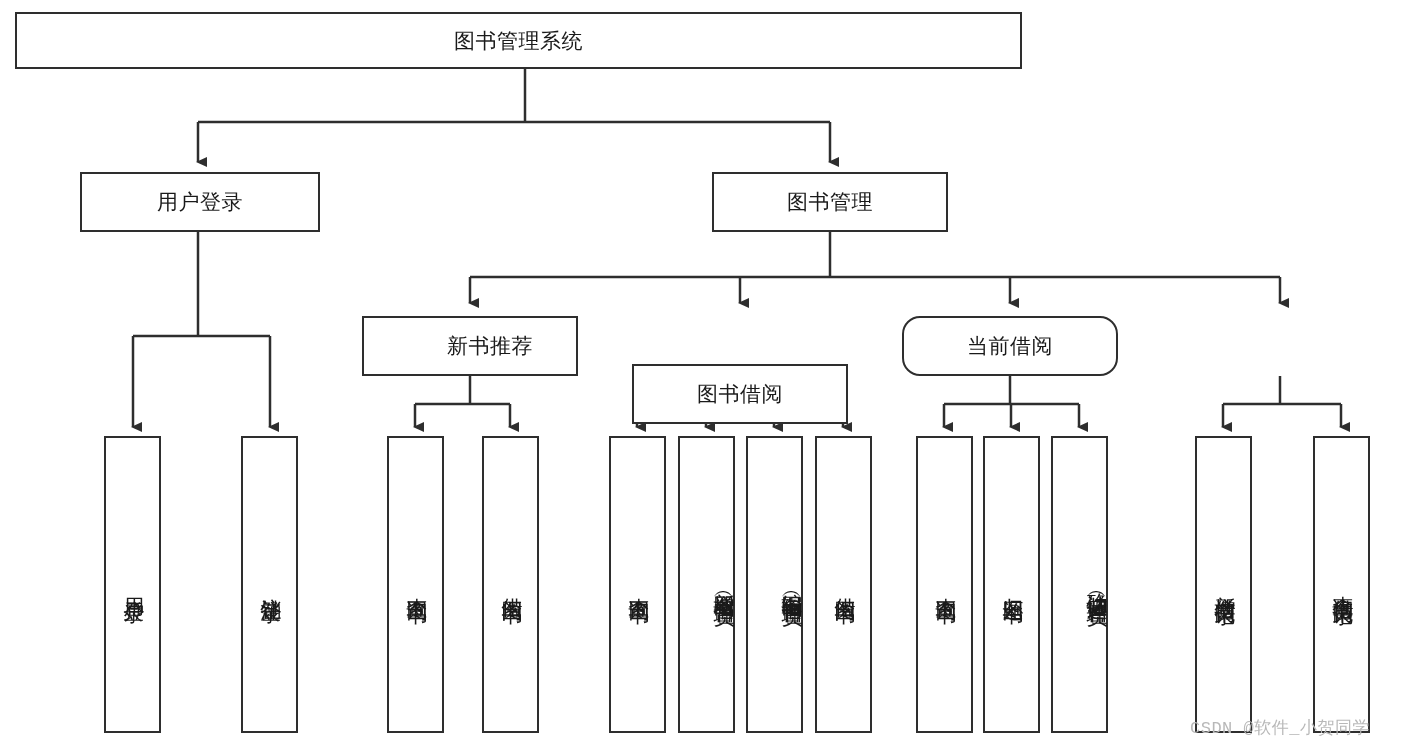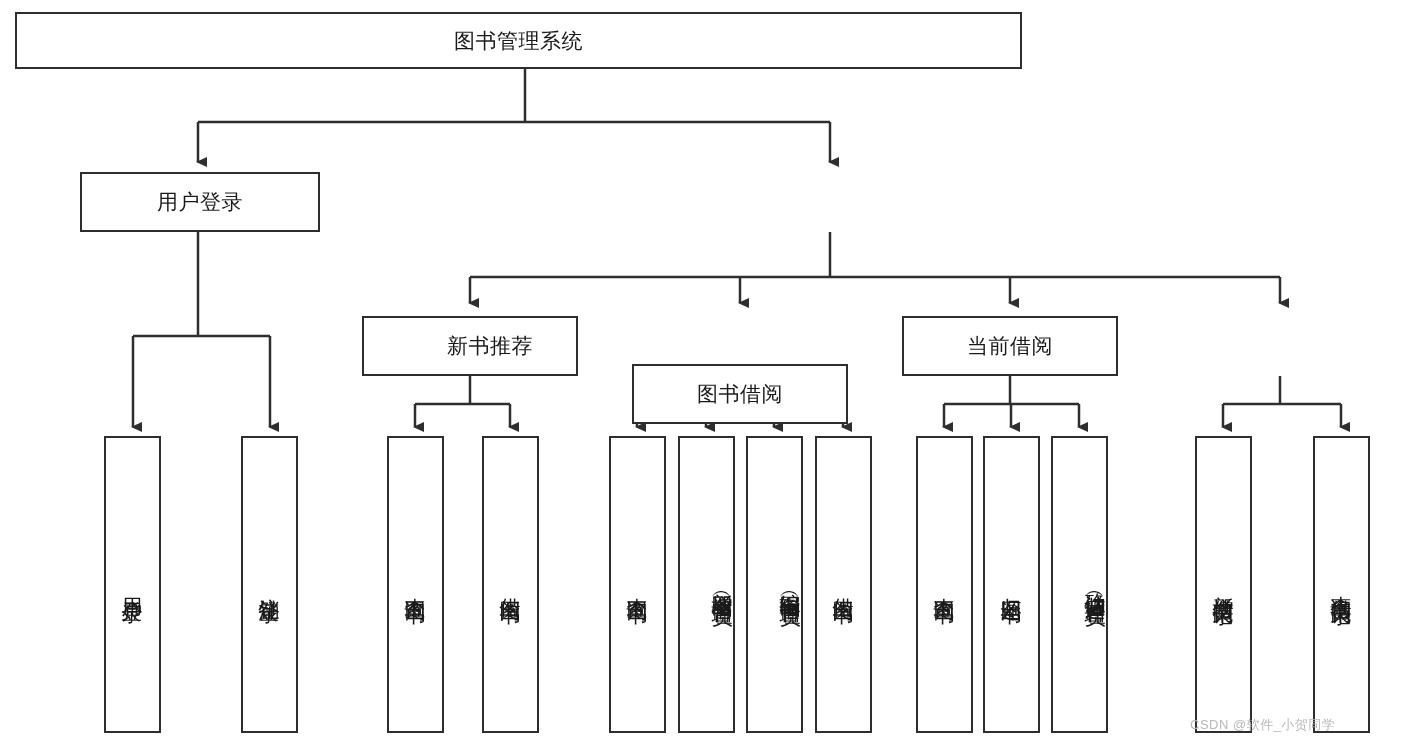--- a/index.html
+++ b/index.html
@@ -9,20 +9,21 @@
   }
   body {
     font-family: "Liberation Sans", "DejaVu Sans", sans-serif;
   }
   #canvas {
     position: relative;
     width: 1405px;
     height: 747px;
     background: #ffffff;
     overflow: hidden;
+    font-family: Liberation Mono, monospace;
   }
   svg.edges {
     position: absolute;
     left: 0;
     top: 0;
     width: 1405px;
     height: 747px;
     pointer-events: none;
   }
   .node {
@@ -52,21 +53,21 @@
     align-items: flex-start;
     justify-content: center;
   }
   .node.vert span {
     writing-mode: vertical-rl;
     text-orientation: upright;
     white-space: nowrap;
   }
   .watermark {
     position: absolute;
-    font-size: 13px;
+    font-size: 17px;
     color: #b8b8b8;
     white-space: nowrap;
     letter-spacing: 0.5px;
   }
 </style>
 </head>
 <body>
 
 <div id="canvas">
 
@@ -120,28 +121,31 @@
     </g>
   </svg>
 
   <div class="node horiz" style="left:15px; top:12px; width:1007px; height:57px;">
     <span>图书管理系统</span>
   </div>
 
   <div class="node horiz" style="left:80px; top:172px; width:240px; height:60px;">
     <span>用户登录</span>
   </div>
+  <div class="node horiz" style="left:712px; top:172px; width:236px; height:60px;">
+    <span>图书管理</span>
+  </div>
 
   <div class="node horiz" style="left:362px; top:316px; width:216px; height:60px;padding-left:40px;">
     <span>新书推荐</span>
   </div>
   <div class="node horiz" style="left:632px; top:316px; width:216px; height:60px;margin-top:48px;">
     <span>图书借阅</span>
   </div>
-  <div class="node horiz" style="left:902px; top:316px; width:216px; height:60px;">
+  <div class="node horiz" style="left:902px; top:316px; width:216px; height:60px;border-radius:18px;">
     <span>当前借阅</span>
   </div>
 
   <div class="node vert" style="left:104px; top:436px; width:57px; height:297px;">
     <span>用户登录</span>
   </div>
   <div class="node vert" style="left:241px; top:436px; width:57px; height:297px;">
     <span>注销登录</span>
   </div>
 

